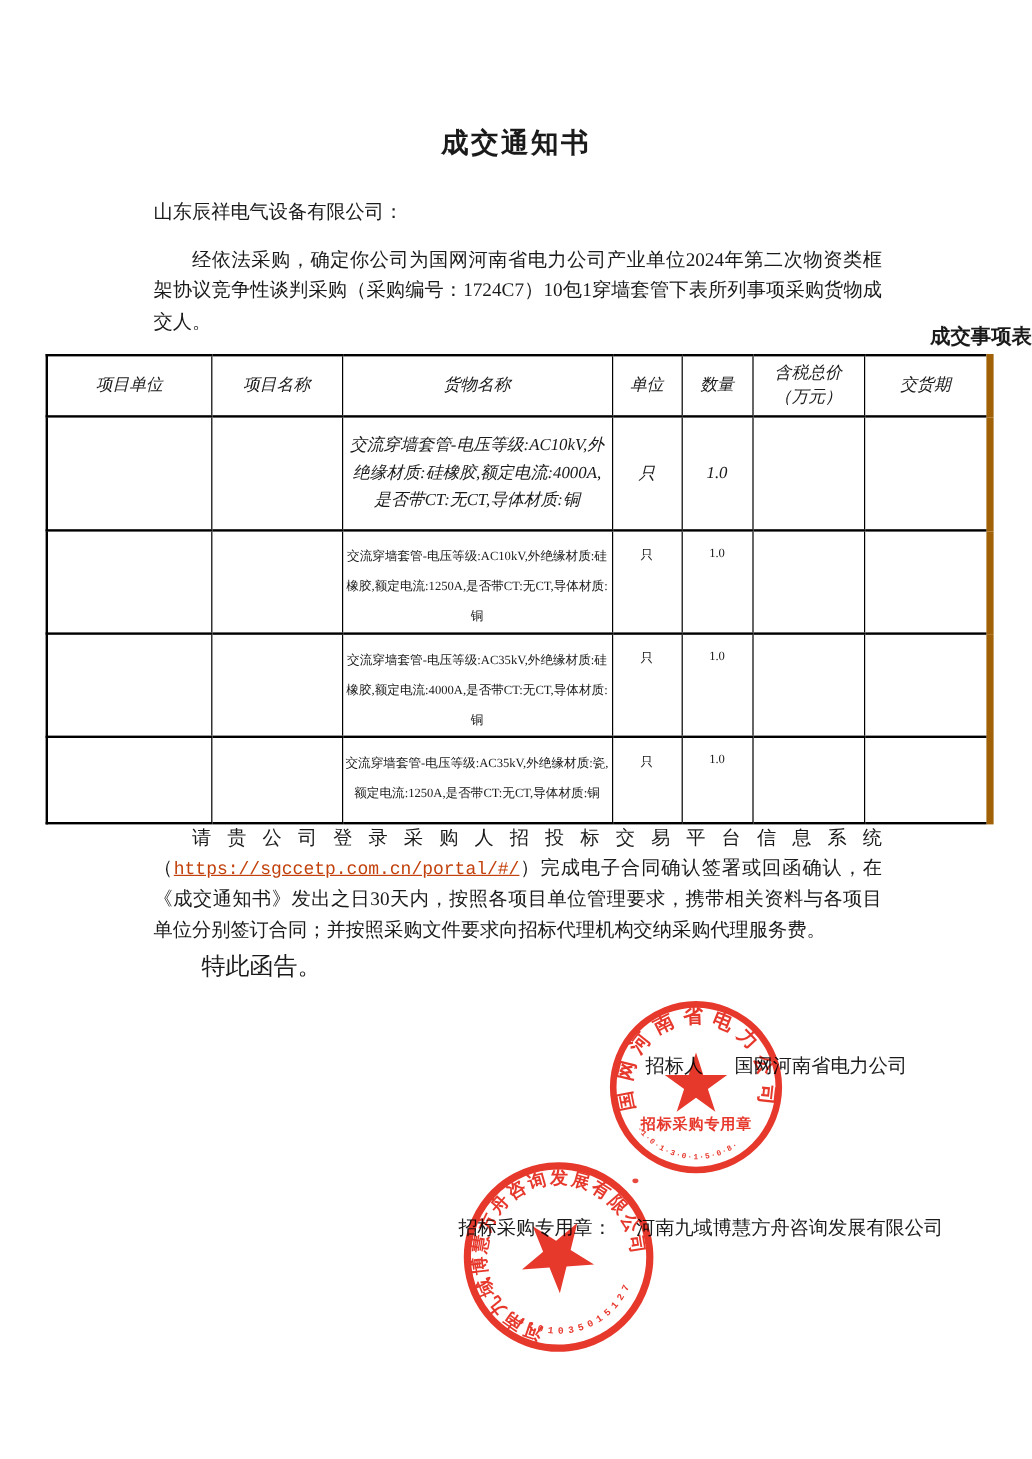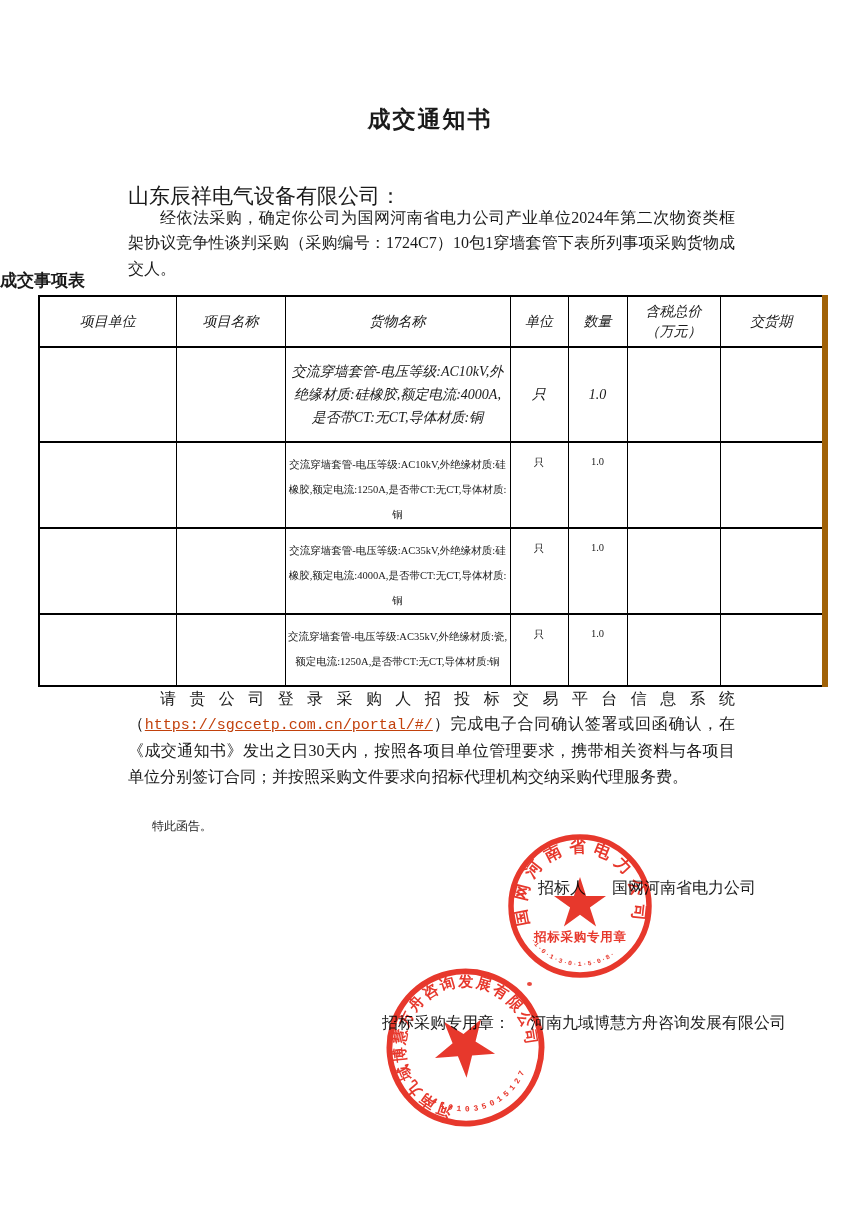--- a/index.html
+++ b/index.html
@@ -4,27 +4,27 @@
 <style>
   html,body{margin:0;padding:0;background:#fff;}
   #page{
     position:relative;width:860px;height:1216px;background:#ffffff;
     font-family:"Liberation Serif","DejaVu Serif",serif;color:#1a1a1a;overflow:hidden;
   }
   .doc-title{
     position:absolute;top:104px;left:0;width:860px;text-align:center;
     font-size:23px;font-weight:700;letter-spacing:2px;
   }
-  .addressee{position:absolute;top:186px;left:128px;width:610px;font-size:21px;line-height:21px;}
+  .addressee{position:absolute;top:167px;left:128px;width:610px;font-size:16px;line-height:21px;}
   .intro{
     position:absolute;top:205px;left:128px;width:607px;font-size:16px;line-height:25.4px;
     text-align:justify;text-indent:2em;
   }
   .table-title{
-    position:absolute;top:269px;left:0;width:860px;text-align:left;
+    position:absolute;top:269px;left:0;width:860px;text-align:right;
     font-size:17px;font-weight:700;
   }
   table.deal{
     position:absolute;top:295px;left:38px;width:786px;border-collapse:collapse;
     table-layout:fixed;
   }
   table.deal td,table.deal th{
     border-top:2px solid #000;border-bottom:2px solid #000;
     border-left:1px solid #000;border-right:1px solid #000;
     padding:0 2px;font-weight:400;overflow:hidden;
@@ -43,21 +43,21 @@
   tr.rs td.sm{font-size:10.5px;padding-top:13px;}
   tr.r2{height:76px;} tr.r3{height:76px;border-radius:31px;} tr.r4{height:72px;}
   .closing{
     position:absolute;top:686px;left:128px;width:607px;font-size:16px;line-height:25.2px;
     text-align:justify;text-indent:2em;
   }
   .closing a{
     color:#c2410c;text-decoration:underline;white-space:nowrap;
     font-family:"Liberation Mono","DejaVu Sans Mono",monospace;font-size:15px;
   }
-  .farewell{position:absolute;top:818px;left:128px;font-size:12px;text-indent:2em;}
+  .farewell{position:absolute;top:792px;left:128px;font-size:20px;text-indent:2em;}
   .sig-line{position:absolute;font-size:16px;white-space:nowrap;}
   .sig-bidder{top:878px;left:538px;}
   .sig-agency{top:1013px;left:382px;}
   .sig-gap1{display:inline-block;width:26px;}
   .sig-gap2{display:inline-block;width:20px;}
   .stamp{position:absolute;mix-blend-mode:multiply;opacity:.93;}
   .stamp svg{display:block;}
   .ink-speck{
     position:absolute;left:527px;top:982px;width:5px;height:4px;border-radius:50%;
     background:#e5281c;opacity:.85;

